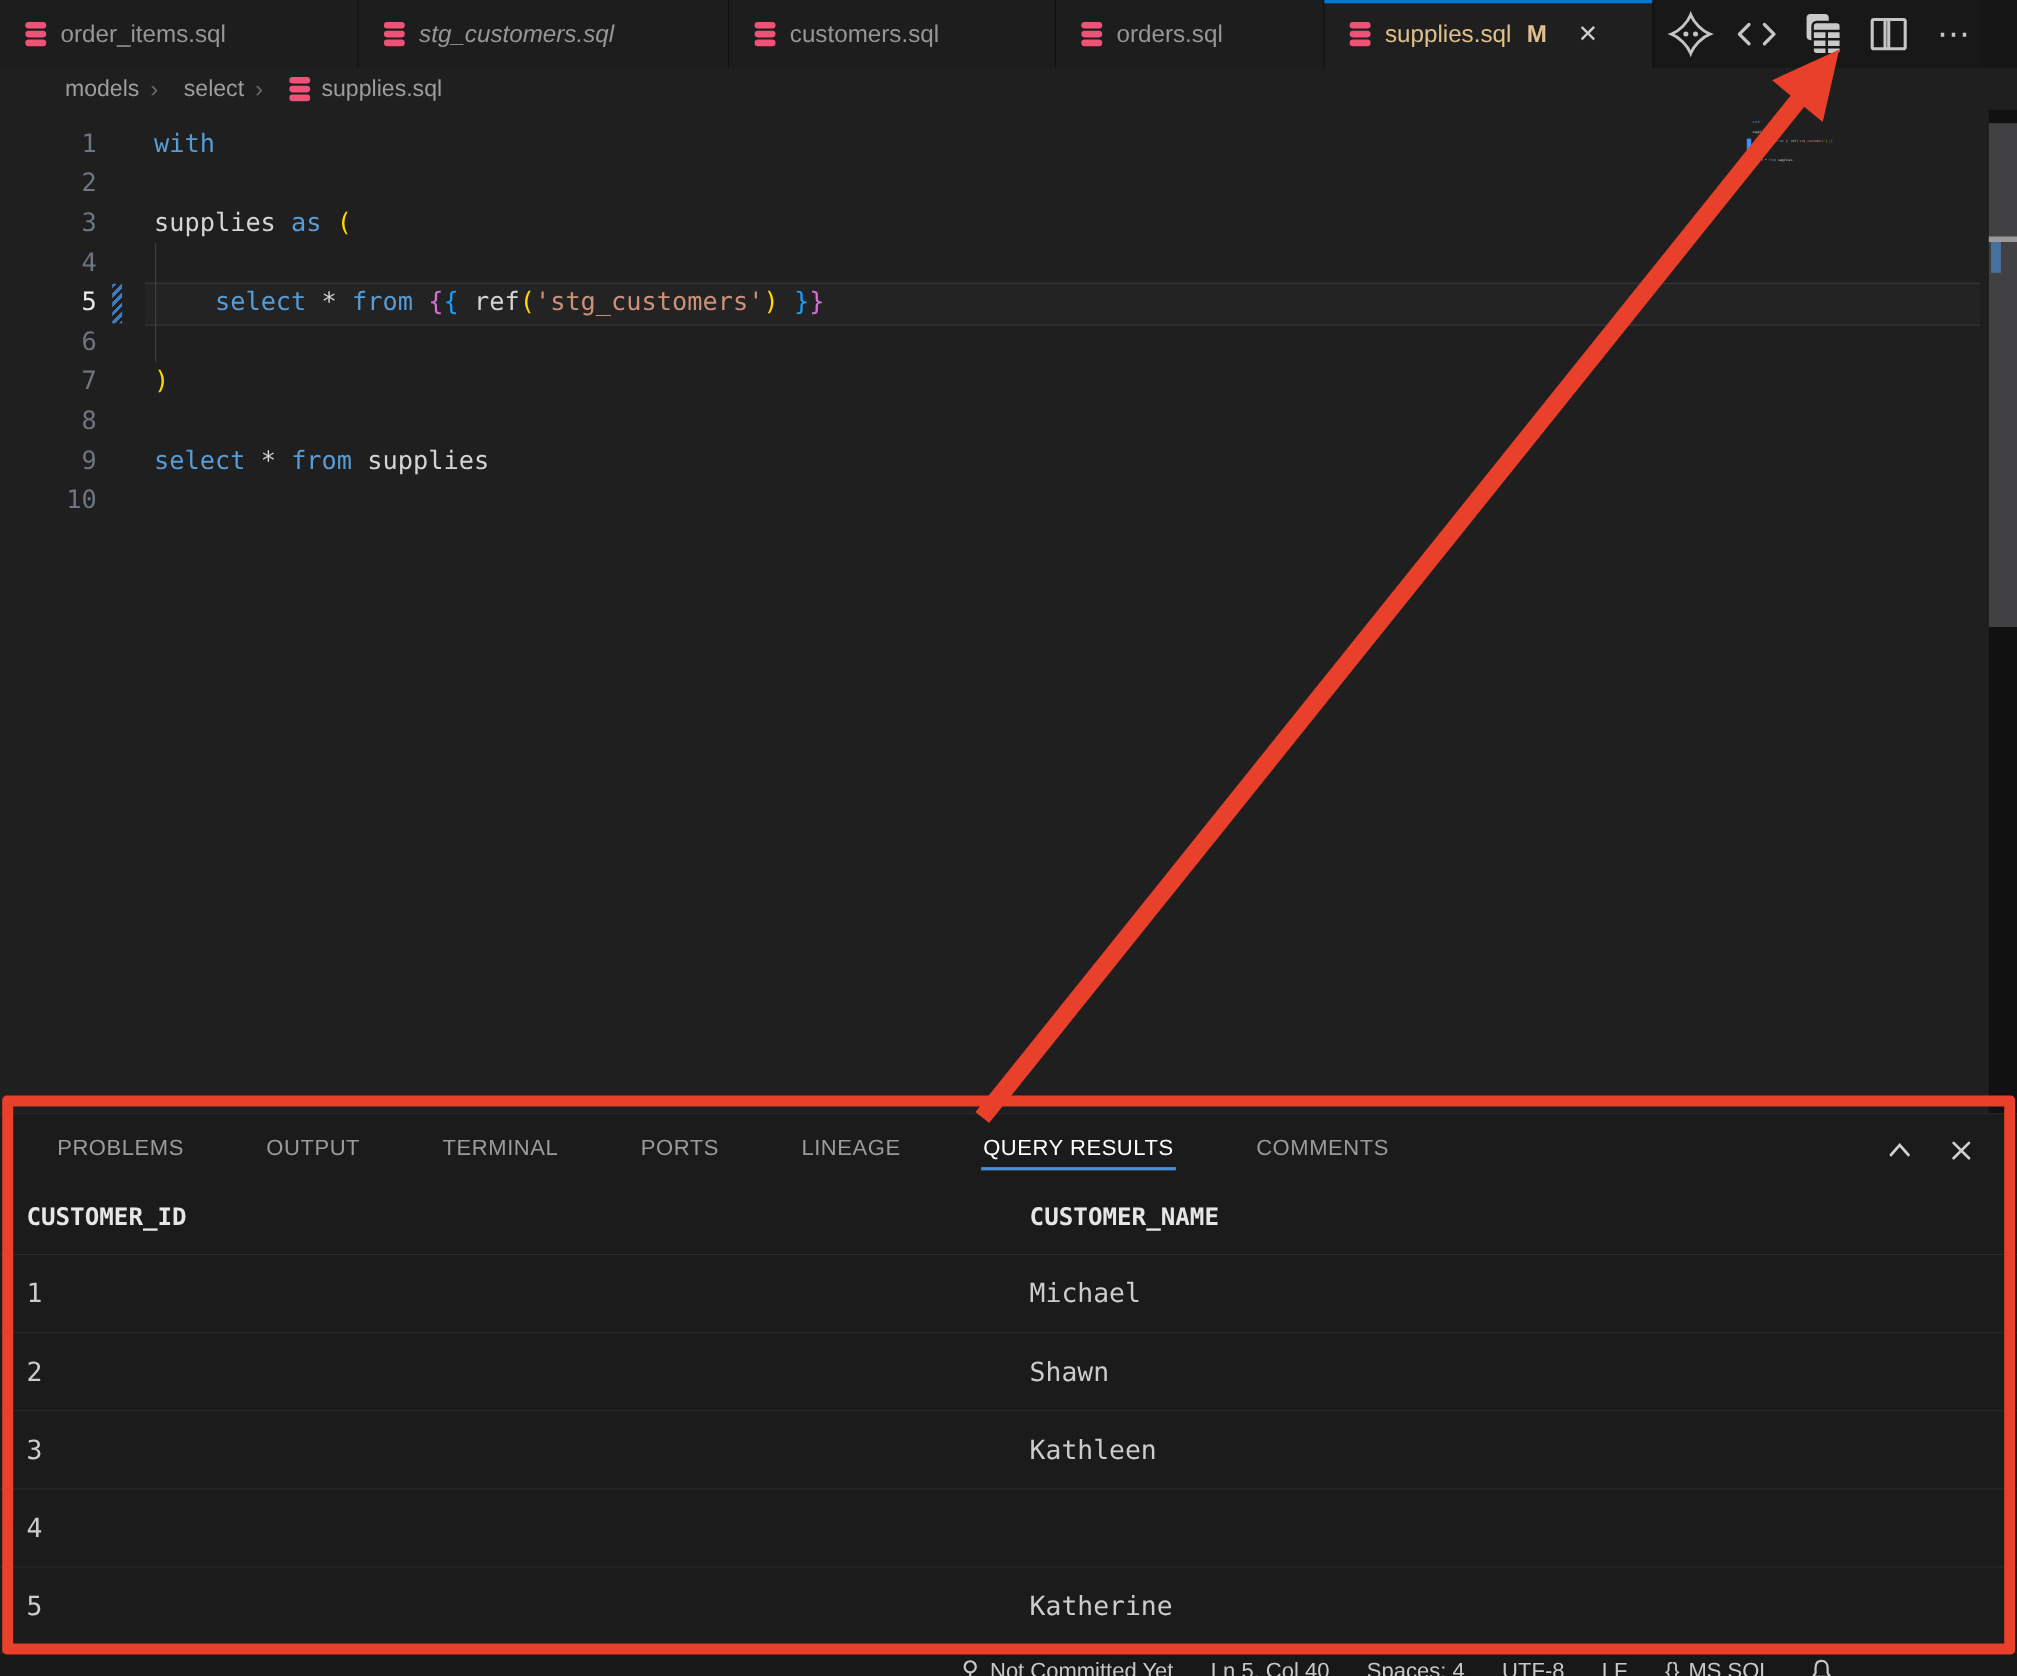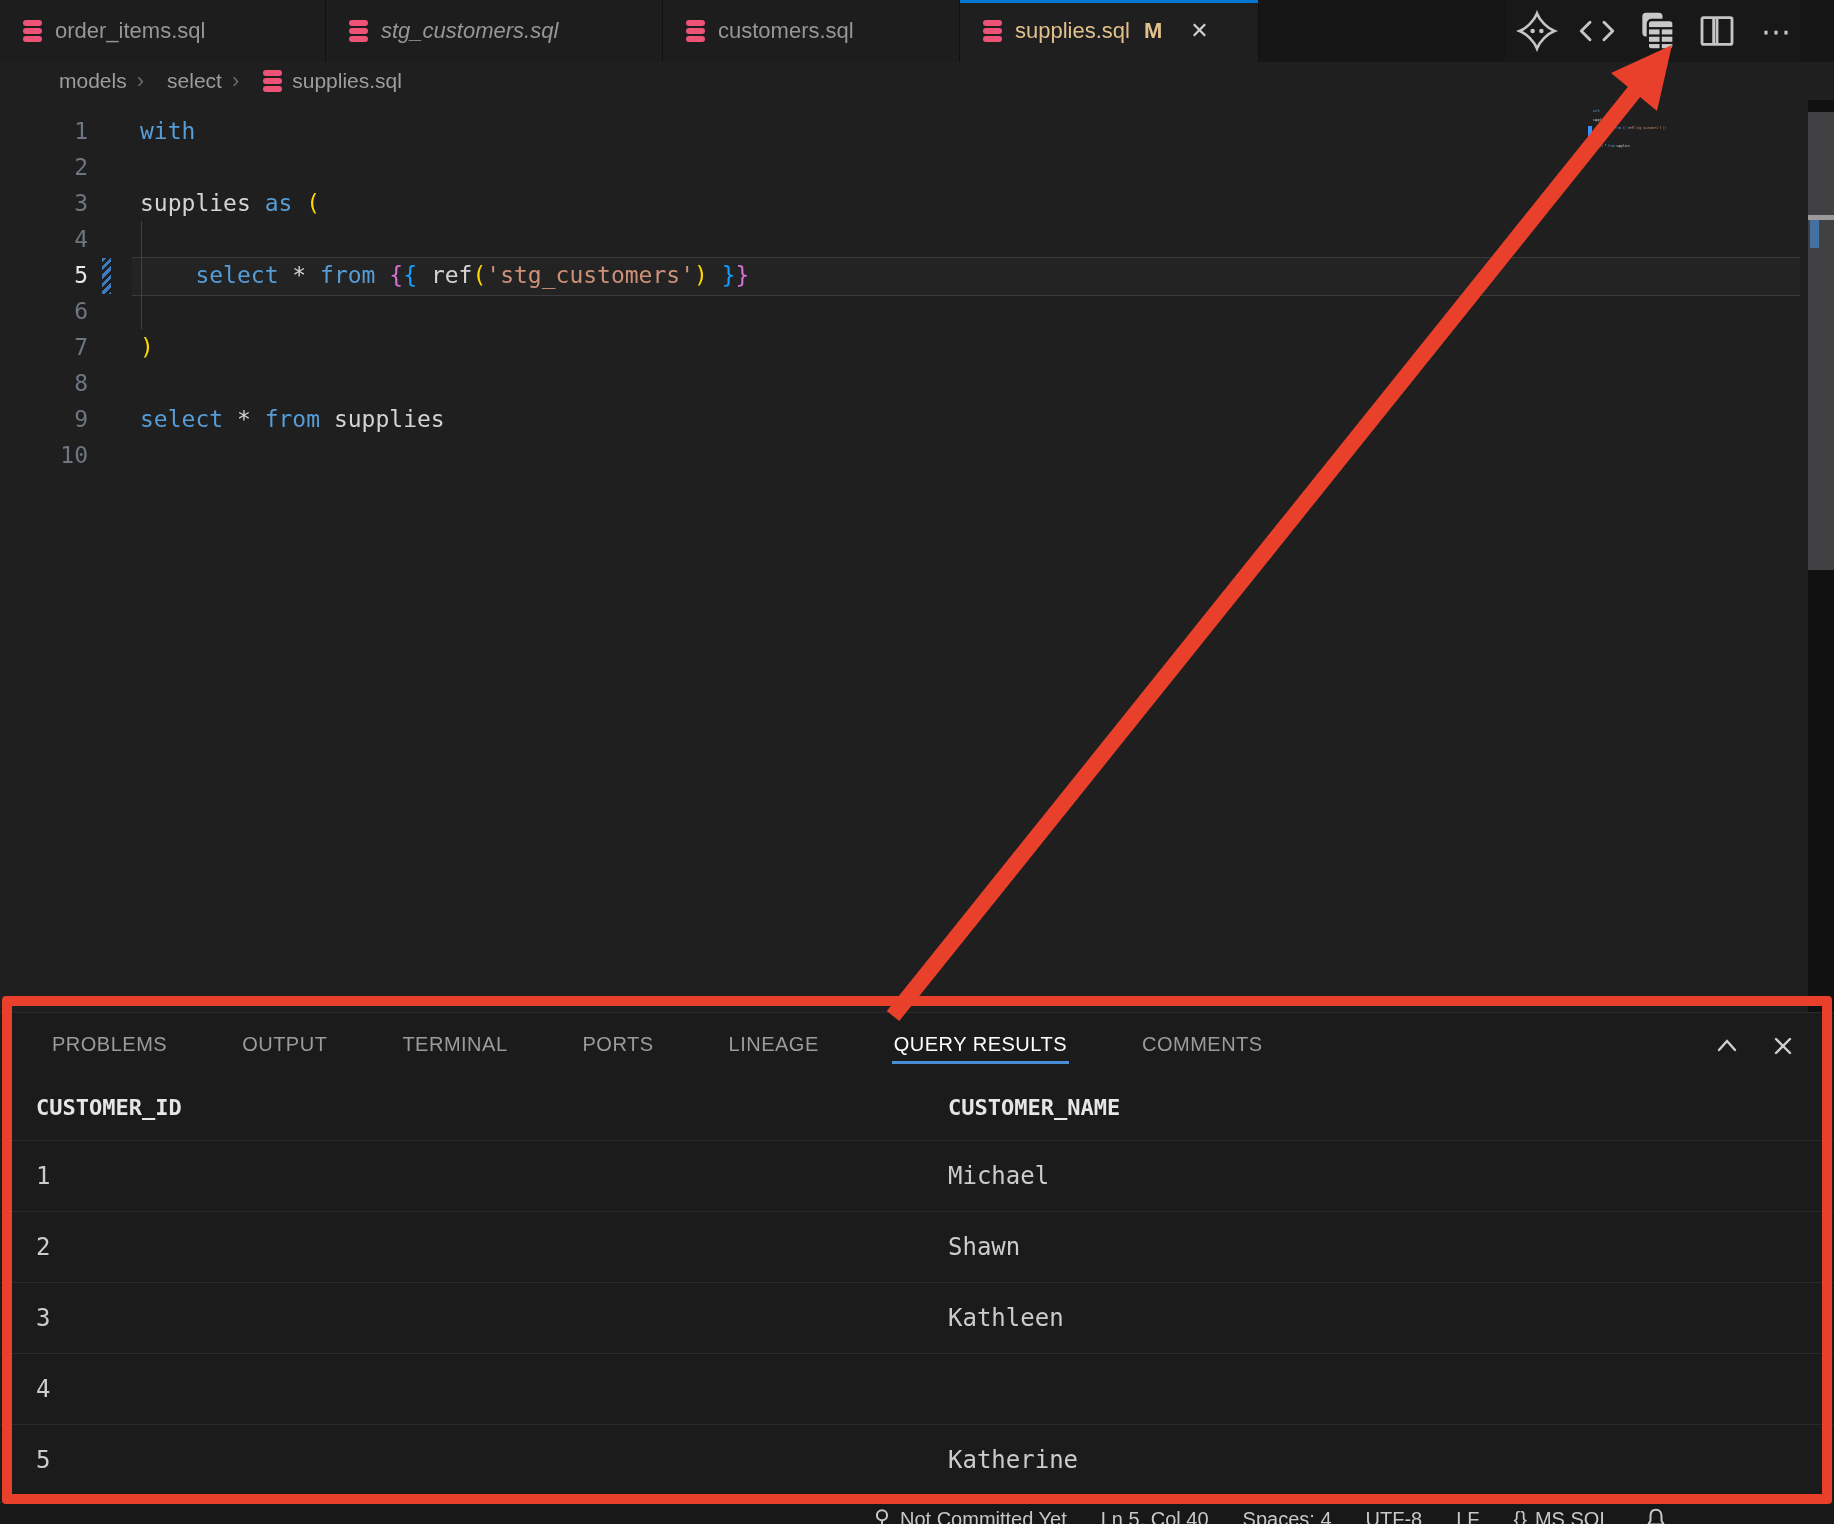--- a/index.html
+++ b/index.html
@@ -57,21 +57,21 @@
   .ptab.active{color:#fff;}
   .ptab.active::after{content:"";position:absolute;left:0;right:0;bottom:6px;height:2.5px;background:#4a8fd6;}
   #panel-actions{position:absolute;left:1712px;top:18px;display:flex;gap:26px;}
   .pact{width:30px;height:30px;display:flex;align-items:center;justify-content:center;cursor:pointer;color:#d0d0d0;}
   
   #results{position:absolute;left:0;top:62px;width:1834px;
            font-family:"DejaVu Sans Mono",monospace;color:#cccccc;}
   .trow{display:flex;height:70px;align-items:center;border-top:1px solid #2a2a2a;}
   .trow.thead{height:65px;border-top:none;font-weight:bold;font-size:22px;color:#e6e6e6;}
   .trow{font-size:24px;}
-  .tcell{flex:0 0 912px;padding-left:36px;box-sizing:border-box;overflow:hidden;}
+  .tcell{flex:0 0 912px;padding-left:24px;box-sizing:border-box;overflow:hidden;}
   
   #statusbar{position:absolute;left:0;top:1502px;width:1834px;height:44px;background:#181818;
              border-top:1px solid #2b2b2b;display:flex;align-items:flex-start;
              padding:3px 0 0 872px;box-sizing:border-box;gap:34px;font-size:20px;color:#c8c8c8;}
   .sitem{display:flex;align-items:center;gap:8px;white-space:nowrap;cursor:pointer;height:26px;}
   
   #anno-rect{position:absolute;left:2px;top:996px;width:1830px;height:508px;box-sizing:border-box;
              border:10px solid #e8402a;border-radius:4px;z-index:40;pointer-events:none;}
   #anno-arrow{position:absolute;left:0;top:0;z-index:41;pointer-events:none;}
   svg{display:block;}
@@ -108,20 +108,32 @@
       <span class="dbicon">
         <svg width="21" height="24" viewBox="0 0 21 24">
           <g fill="#ee5277">
             <rect x="1" y="1" width="19" height="6" rx="3"></rect>
             <rect x="1" y="9" width="19" height="6" rx="3"></rect>
             <rect x="1" y="17" width="19" height="6" rx="3"></rect>
           </g>
         </svg>
       </span>
       <span class="tab-label">customers.sql</span>
+    </div>
+    <div class="tab" style="width: 244px;">
+      <span class="dbicon">
+        <svg width="21" height="24" viewBox="0 0 21 24">
+          <g fill="#ee5277">
+            <rect x="1" y="1" width="19" height="6" rx="3"></rect>
+            <rect x="1" y="9" width="19" height="6" rx="3"></rect>
+            <rect x="1" y="17" width="19" height="6" rx="3"></rect>
+          </g>
+        </svg>
+      </span>
+      <span class="tab-label">orders.sql</span>
     </div>
     <div class="tab active" style="width: 299px;">
       <span class="dbicon">
         <svg width="21" height="24" viewBox="0 0 21 24">
           <g fill="#ee5277">
             <rect x="1" y="1" width="19" height="6" rx="3"></rect>
             <rect x="1" y="9" width="19" height="6" rx="3"></rect>
             <rect x="1" y="17" width="19" height="6" rx="3"></rect>
           </g>
         </svg>

